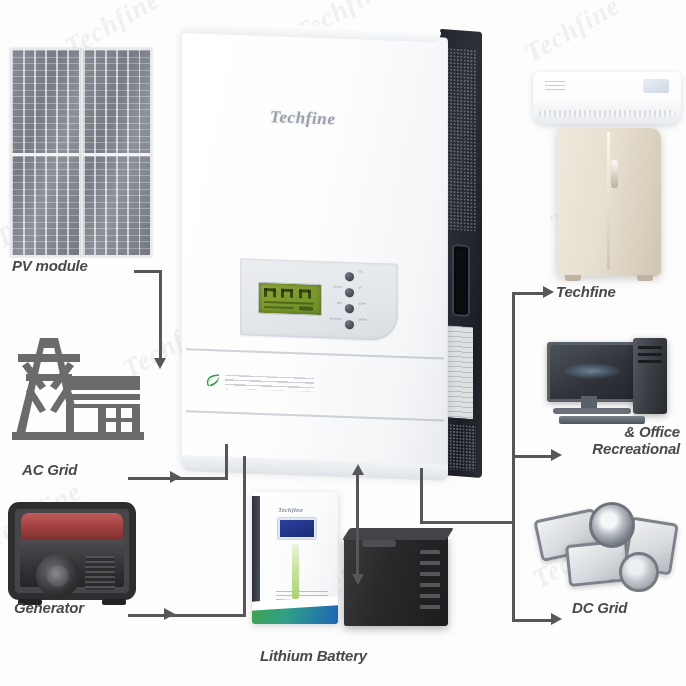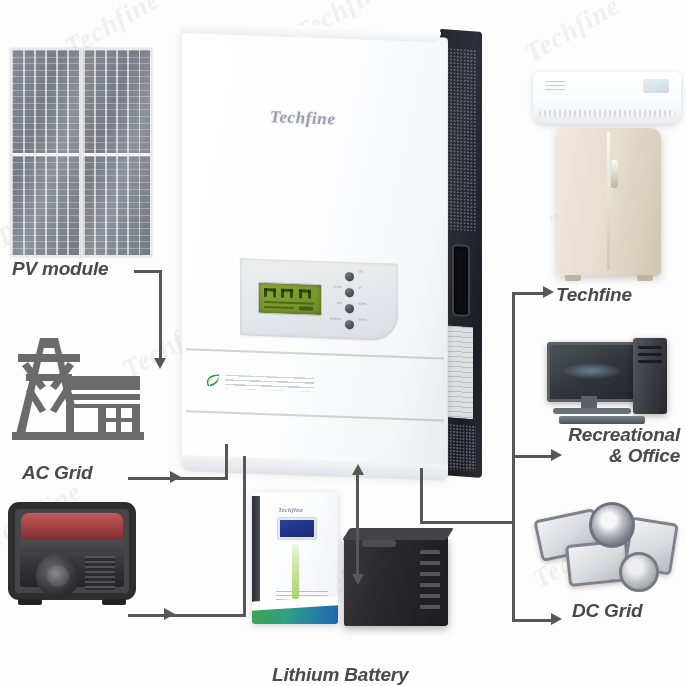--- a/index.html
+++ b/index.html
@@ -6,21 +6,21 @@
   body{width:686px;height:686px;overflow:hidden;font-family:"Liberation Sans",sans-serif;}
   #stage{position:relative;width:686px;height:686px;background:#fdfdfd;overflow:hidden;}
 
   
   .wm{position:absolute;color:#f0f0f0;font-family:"Liberation Serif",serif;font-style:italic;
       font-weight:700;font-size:27px;transform:rotate(-30deg);white-space:nowrap;
       user-select:none;pointer-events:none;letter-spacing:1px;}
 
   
   .lbl{position:absolute;font-family:"Liberation Sans",sans-serif;font-weight:700;font-style:italic;
-       color:#4a4a4a;font-size:19px;letter-spacing:-0.2px;line-height:1.12;white-space:nowrap;}
+       color:#4a4a4a;font-size:15px;letter-spacing:-0.2px;line-height:1.12;white-space:nowrap;}
   .lbl.two{white-space:normal;text-align:right;}
 
   
   .ln{position:absolute;background:#575757;}
   .lh{height:3px;}
   .lv{width:3px;}
   .arw{position:absolute;width:0;height:0;}
   .arw-r{border-top:6px solid transparent;border-bottom:6px solid transparent;border-left:11px solid #575757;}
   .arw-d{border-left:6px solid transparent;border-right:6px solid transparent;border-top:11px solid #575757;}
   .arw-u{border-left:6px solid transparent;border-right:6px solid transparent;border-bottom:11px solid #575757;}
@@ -240,20 +240,21 @@
     <div class="genframe">
       <div class="genbody">
         <div class="genengine"></div>
         <div class="genvent"></div>
       </div>
       <div class="gentop"></div>
     </div>
     <div class="genfoot" style="left:10px;"></div>
     <div class="genfoot" style="right:10px;"></div>
   </div>
+  <div class="lbl" style="left:14px;top:600px;">Generator</div>
 
   <div id="inv">
     <div class="inv-side">
       <div class="inv-mesh"></div>
       <div class="inv-handle"></div>
       <div class="inv-spec"></div>
       <div class="inv-lowmesh"></div>
     </div>
 
     <div class="inv-front">
@@ -313,21 +314,21 @@
       <div class="bw-strip"></div>
       <div class="bw-lbl"></div>
       <div class="bw-foot"></div>
     </div>
     <div class="bbox">
       <div class="bbox-top"></div>
       <div class="bbox-hand"></div>
       <div class="bbox-term"></div>
     </div>
   </div>
-  <div class="lbl" style="left:272px;top:648px;margin-top:16px;">Lithium Battery</div>
+  <div class="lbl" style="left:260px;top:648px;">Lithium Battery</div>
 
   <div id="ac">
     <div class="ac-body">
         <div class="ac-lbl"></div>
         <div class="ac-disp"></div>
         <div class="ac-vent"></div>
       </div>
   </div>
   <div id="fridge">
     <div class="fr-body">
@@ -346,22 +347,22 @@
     <div class="mon-stand"></div>
     <div class="mon-base"></div>
     <div class="tower">
       <div class="tower-slot" style="top:8px;"></div>
       <div class="tower-slot" style="top:15px;"></div>
       <div class="tower-slot" style="top:22px;"></div>
     </div>
     <div class="kb"></div>
   </div>
   <div class="lbl two" style="left:496px;top:424px;width:184px;">
+    <div>&amp; Office</div>
     <div>Recreational</div>
-    <div>&amp; Office</div>
   </div>
 
   <div id="lamps">
     <div class="lampbar"></div>
     <div class="head head-f" style="left:4px;top:14px;width:56px;height:36px;transform:rotate(-12deg);"></div>
     <div class="head head-f" style="left:34px;top:42px;width:56px;height:36px;transform:rotate(-6deg);"></div>
     <div class="head head-f" style="left:94px;top:20px;width:42px;height:46px;transform:rotate(9deg);"></div>
     <div class="spot"></div>
     <div class="spot2"></div>
   </div>

